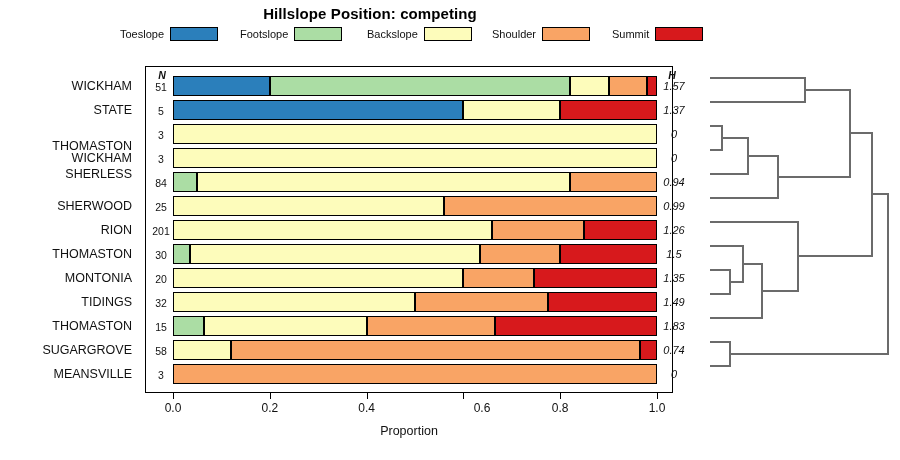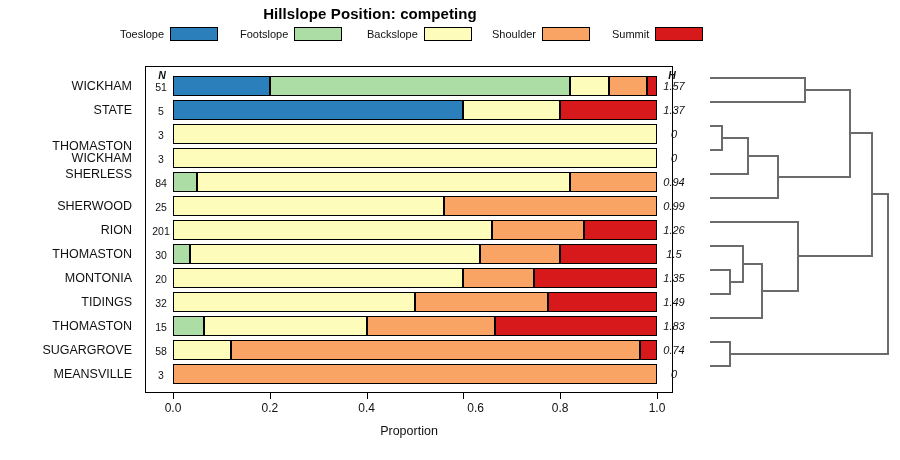--- a/index.html
+++ b/index.html
@@ -186,21 +186,21 @@
     </div>
 
   <div class="axis">
       <div class="tick" style="left: 28px;"></div>
       <div class="ticklabel" style="left: 28px;">0.0</div>
       <div class="tick" style="left: 124.8px;"></div>
       <div class="ticklabel" style="left: 124.8px;">0.2</div>
       <div class="tick" style="left: 221.6px;"></div>
       <div class="ticklabel" style="left: 221.6px;">0.4</div>
       <div class="tick" style="left: 318.4px;"></div>
-      <div class="ticklabel" style="left: 319px; text-align: right;">0.6</div>
+      <div class="ticklabel" style="left: 337px;">0.6</div>
       <div class="tick" style="left: 415.2px;"></div>
       <div class="ticklabel" style="left: 415.2px;">0.8</div>
       <div class="tick" style="left: 512px;"></div>
       <div class="ticklabel" style="left: 512px;">1.0</div>
     </div>
   <div class="xlab">Proportion</div>
 
   <div class="dendro">
     <svg width="200" height="335" viewBox="0 0 200 335">
       <g fill="none" stroke="#6b6b6b" stroke-width="1.2" shape-rendering="crispEdges">

